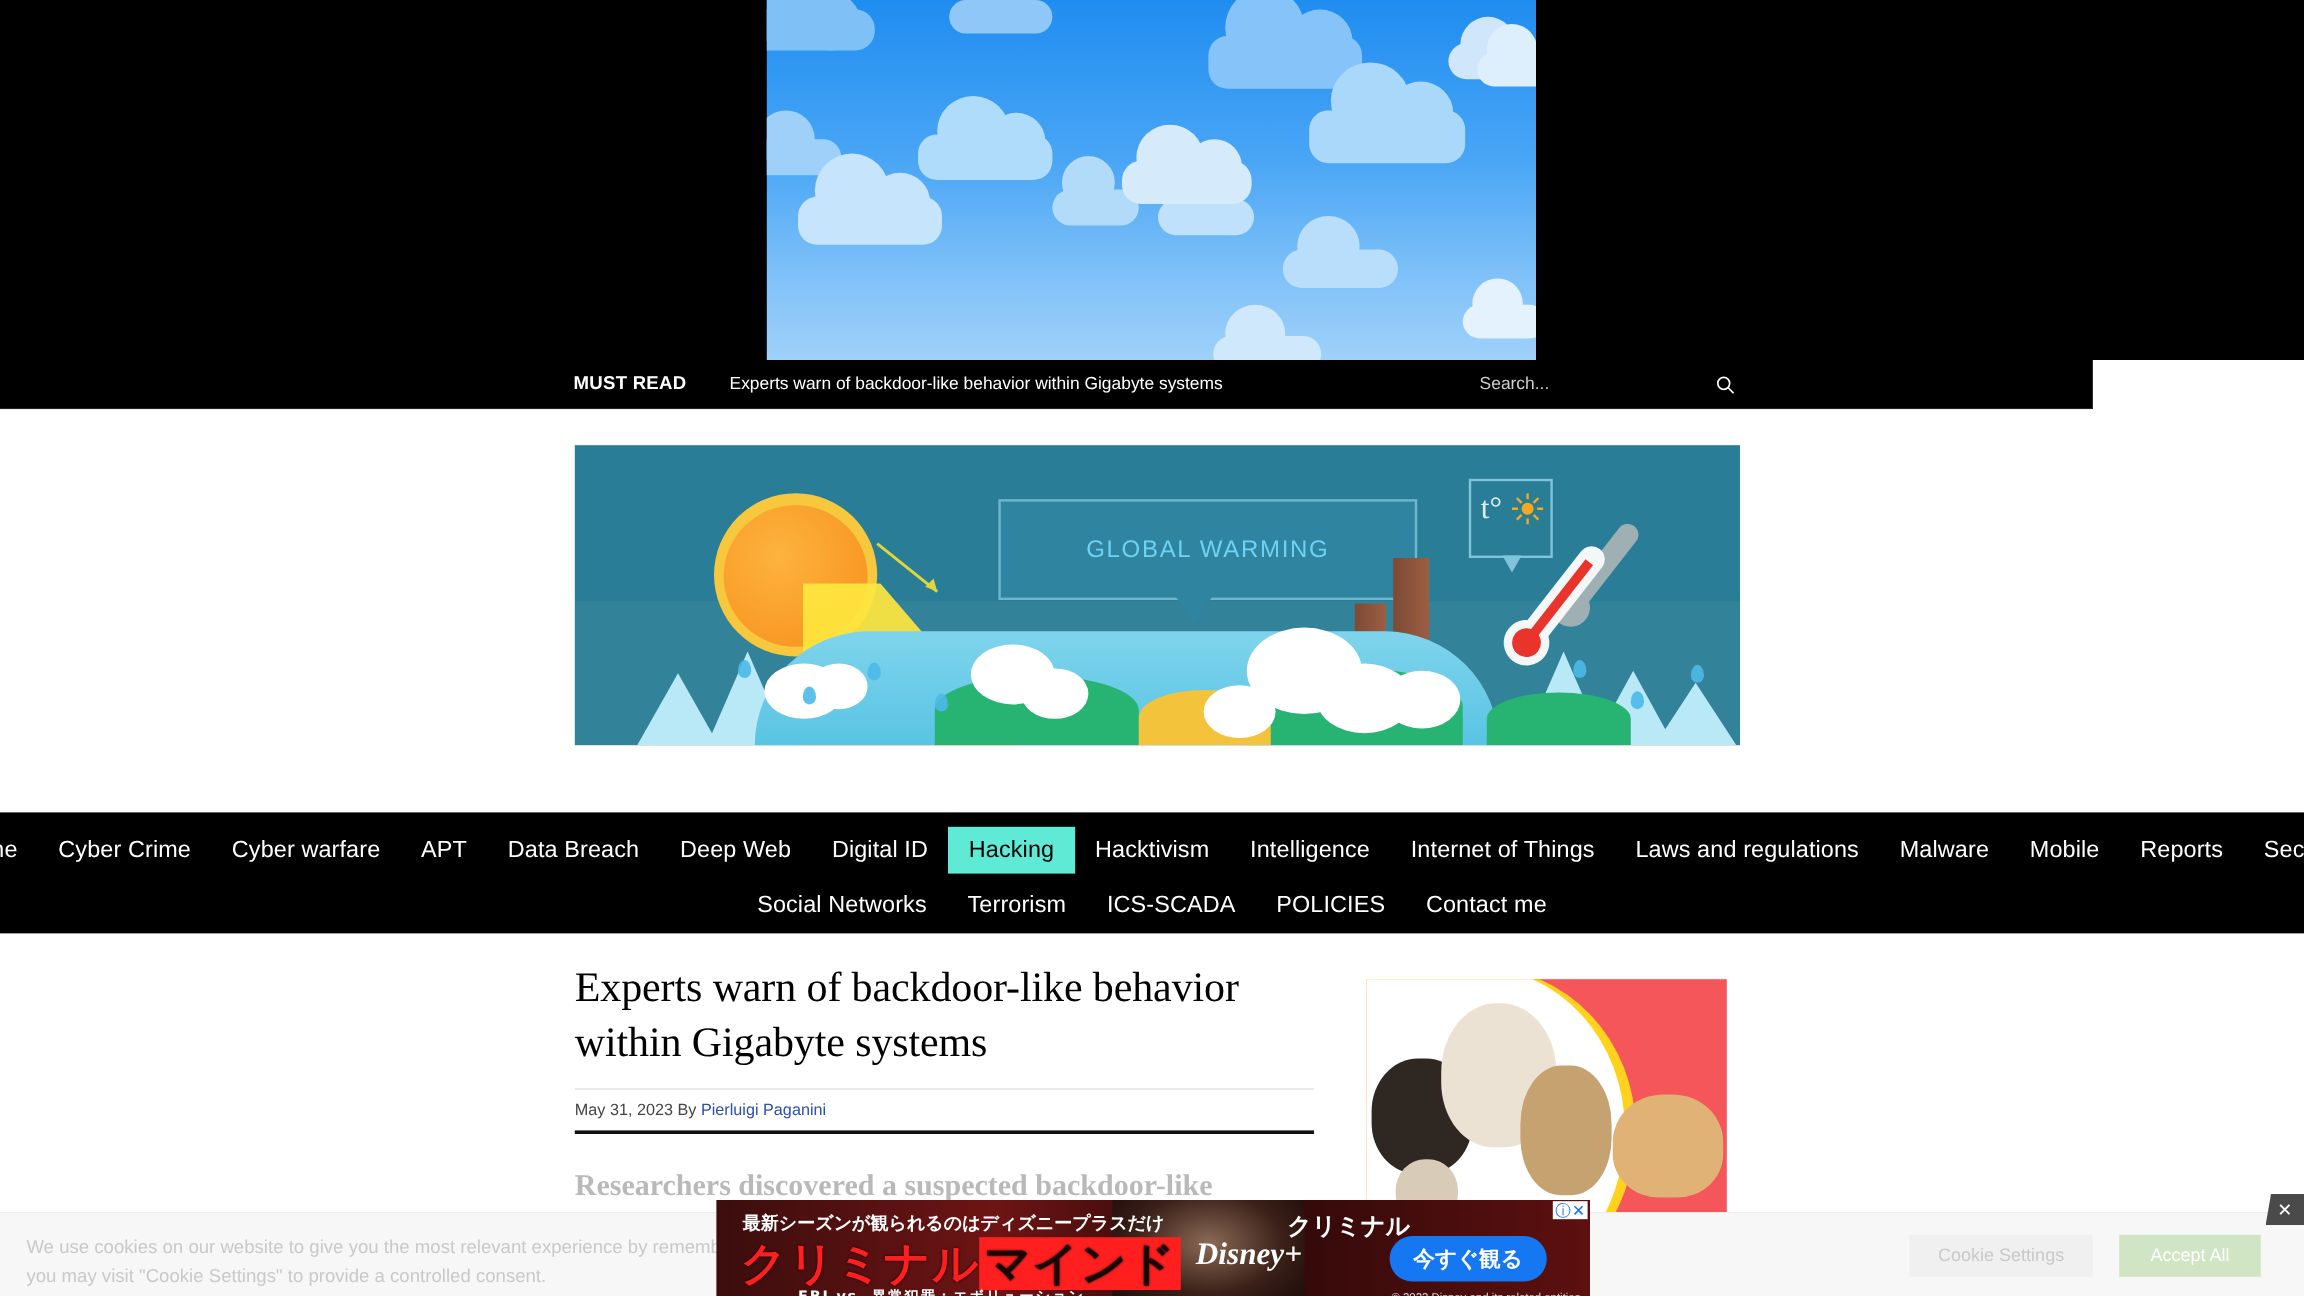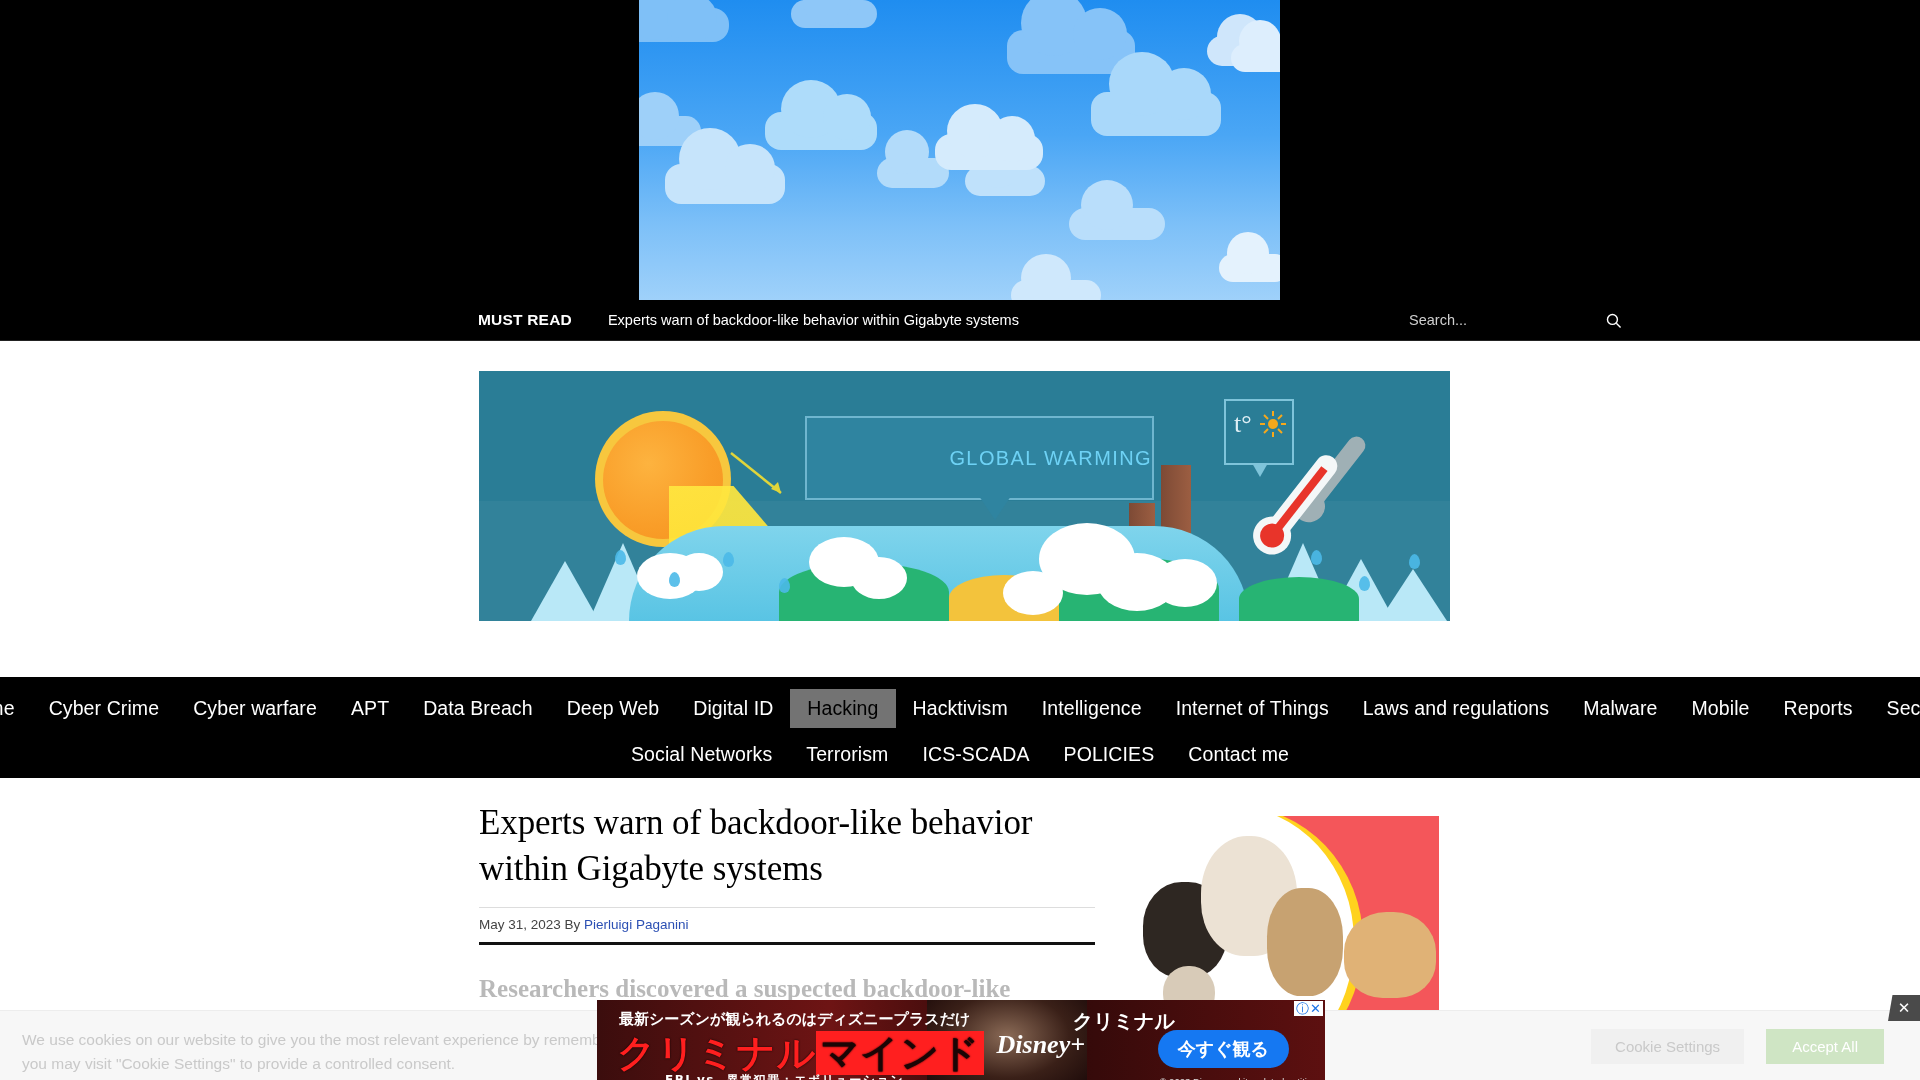--- a/index.html
+++ b/index.html
@@ -21,21 +21,21 @@
     background:linear-gradient(180deg,#1f8df0 0%,#4aa6f5 45%,#7dc0f8 75%,#9fd1fa 100%);
     overflow:hidden;
   }
   
   .cloudwrap{position:absolute;}
   .cloudwrap i{position:absolute;display:block;border-radius:50%;}
   .cloudwrap u{position:absolute;display:block;border-radius:16px;}
 
   
   .mustread-bar{
-    position:absolute;left:0;top:300px;width:1920px;height:40px;
+    position:absolute;left:0;top:300px;width:1744px;height:40px;
     background:#000000;color:#ffffff;
     display:flex;align-items:center;
     border-bottom:1px solid #222;
   }
   .mustread-label{
     font-family:"Liberation Sans Narrow","Liberation Sans",sans-serif;
     font-weight:bold;font-size:15.5px;letter-spacing:.2px;
     margin-left:478px;color:#ffffff;
   }
   .mustread-link{
@@ -79,23 +79,23 @@
     border-radius:50%;
     background:radial-gradient(circle at 38% 36%,#fdb33f 0%,#f99d28 60%,#f4931f 100%);
   }
   .gw-ray{
     position:absolute;left:190px;top:115px;width:215px;height:175px;
     background:linear-gradient(180deg,#ffe73f 0%,#ffe02e 100%);
     clip-path:polygon(0% 0%,30% 0%,100% 100%,0% 100%);
     opacity:.92;
   }
   .gw-bubble{
-    position:absolute;left:326px;top:45px;width:345px;height:80px;
+    position:absolute;left:353px;top:45px;width:345px;height:80px;
     border:2px solid #6fb6cf;background:#2f84a0;
-    display:flex;align-items:center;justify-content:flex-end;
+    display:flex;align-items:center;justify-content:center;
   }
   .gw-bubble-tail{
     position:absolute;left:500px;top:125px;width:0;height:0;
     border-left:16px solid transparent;border-right:16px solid transparent;
     border-top:24px solid #2f84a0;
   }
   .gw-bubble span{
     color:#6ed2f5;font-size:20px;letter-spacing:1.4px;font-weight:400;
     font-family:"Liberation Sans",sans-serif;
   }
@@ -176,21 +176,21 @@
     display:flex;align-items:center;justify-content:center;
     height:46px;gap:0;
   }
   .nav-row.r1{padding-top:8px;}
   .nav-item{
     color:#ffffff;text-decoration:none;
     font-family:"Liberation Sans Narrow","Liberation Sans",sans-serif;
     font-size:19.5px;font-weight:400;letter-spacing:.1px;
     padding:8px 17px;display:inline-block;white-space:nowrap;
   }
-  .nav-item.active{background:#737373;color:#000000;}
+  .nav-item.active{background:#5eead4;color:#000000;}
 
   
   .main{
     position:absolute;left:0;top:778px;width:1920px;height:302px;
     background:#ffffff;
   }
   .article{
     position:absolute;left:479px;top:22px;width:616px;
   }
   .article h1{

